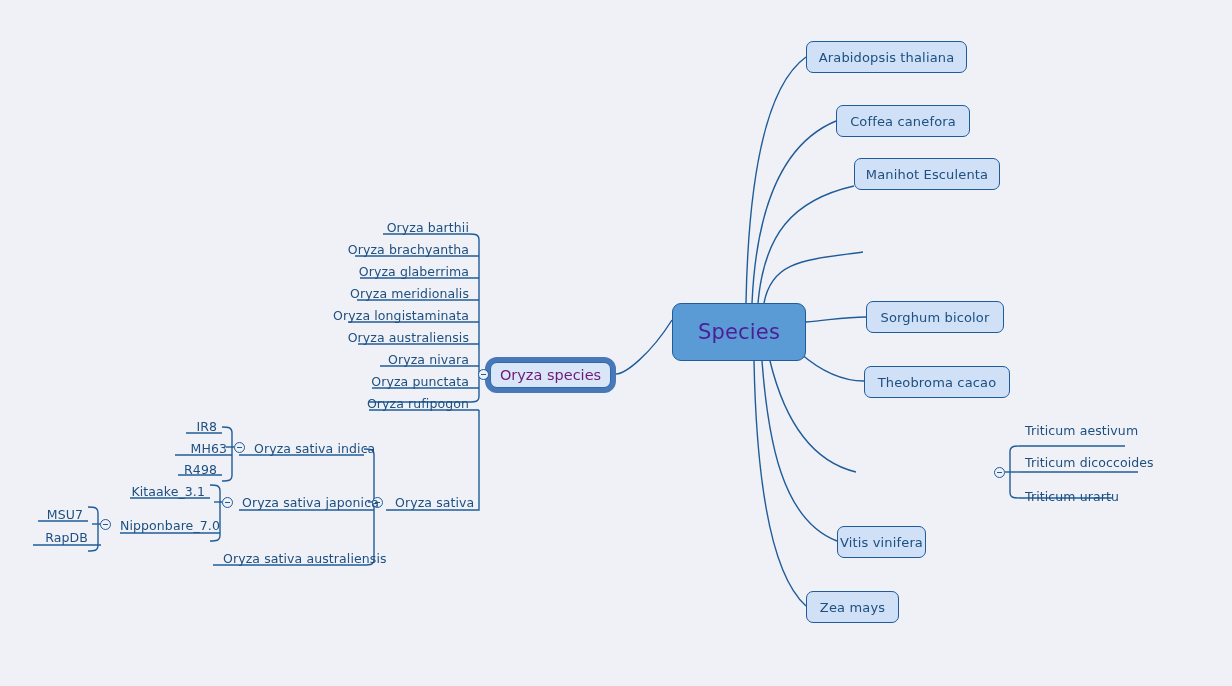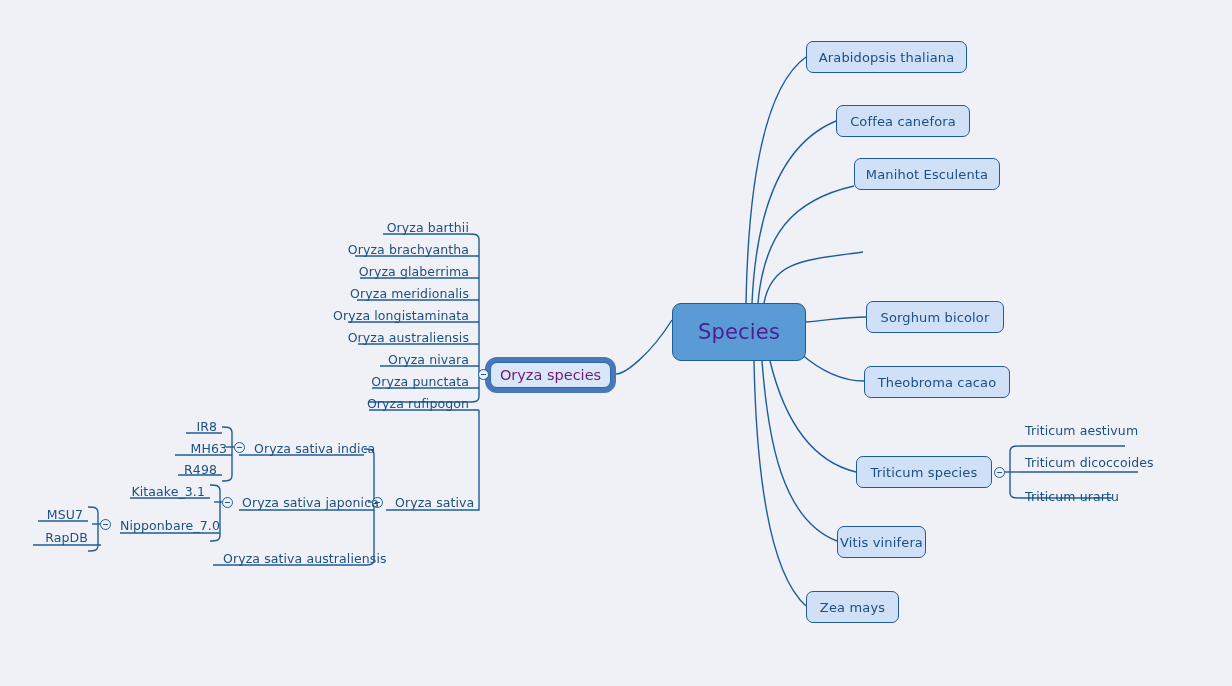--- a/index.html
+++ b/index.html
@@ -212,23 +212,20 @@
 
 
   <div class="node box-node" style="left:866px; top:301px; width:138px; height:32px;">
     <span>Sorghum bicolor</span>
   </div>
 
   <div class="node box-node" style="left:864px; top:366px; width:146px; height:32px;">
     <span>Theobroma cacao</span>
   </div>
 
-  <div class="node box-node" style="left:856px; top:456px; width:136px; height:32px;">
-    <span>Triticum species</span>
-  </div>
 
   <div class="node box-node" style="left:837px; top:526px; width:89px; height:32px;">
     <span>Vitis vinifera</span>
   </div>
 
   <div class="node box-node" style="left:806px; top:591px; width:93px; height:32px;">
     <span>Zea mays</span>
   </div>
 
   <div class="toggle" style="left:994px; top:467px;"></div>

